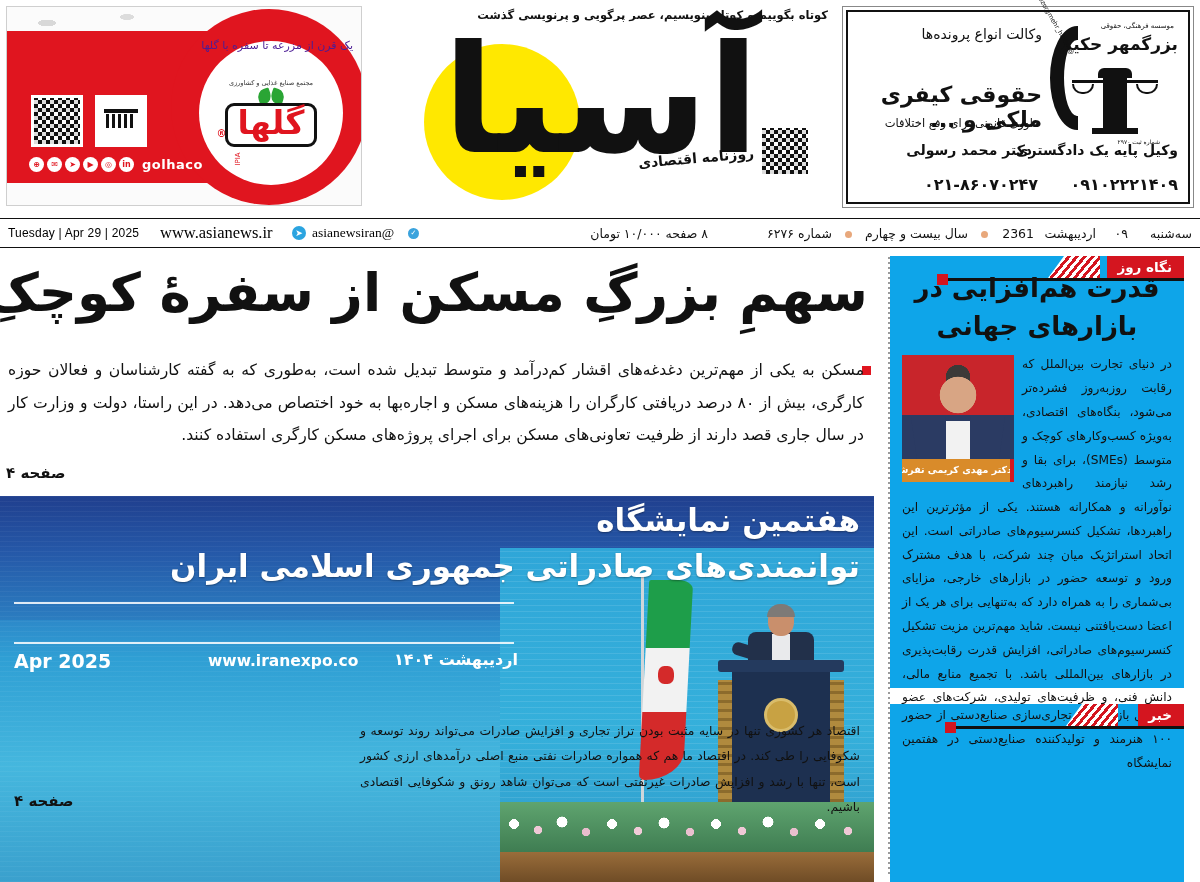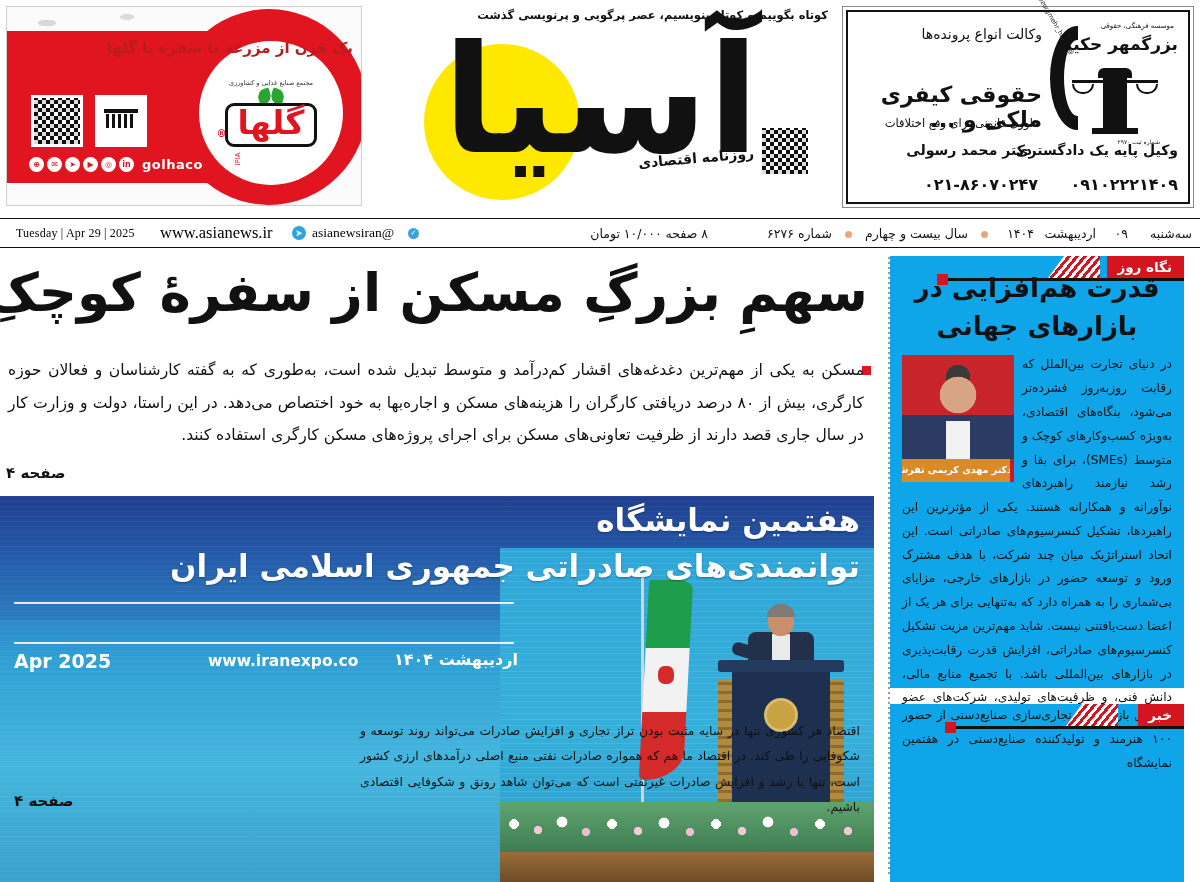--- a/index.html
+++ b/index.html
@@ -54,21 +54,21 @@
   .golha-leaf:after{ right:0; transform:rotate(18deg) scaleX(-1);}
   .golha-word{
     font-size:33px; font-weight:bold; color:#e0151f;
     border:3px solid #111; border-radius:9px; padding:0 10px 5px 10px;
     line-height:1; letter-spacing:-1px;
   }
   .golha-ipia{ position:absolute; left:6px; top:52px; font-size:7px; color:#e0151f; transform:rotate(-90deg);}
   .golha-reg{ position:absolute; left:-8px; bottom:8px; font-size:10px; color:#e0151f; font-weight:bold;}
   .golha-slogan{
     position:absolute; right:8px; top:32px; z-index:4;
-    color:#b91c1c; font-size:15px; font-weight:bold; letter-spacing:.3px;
+    color:#4c1d95; font-size:11px; font-weight:normal; letter-spacing:.3px;
   }
   .golha-qr{
     position:absolute; left:24px; top:88px; width:52px; height:52px; z-index:4;
     background:
       repeating-linear-gradient(90deg,#111 0 4px,#fff 4px 8px),
       repeating-linear-gradient(0deg,#111 0 4px,#fff 4px 8px);
     background-blend-mode: difference; background-color:#fff;
     border:3px solid #fff;
   }
   .golha-unesco{
@@ -157,21 +157,21 @@
   .legal-l5{ position:absolute; right:10px; top:130px; font-size:14px; color:#111; font-weight:bold; }
   .legal-p1{ position:absolute; right:150px; bottom:8px; font-size:16px; color:#111; font-weight:bold; letter-spacing:-.5px;}
   .legal-p2{ position:absolute; right:10px; bottom:8px; font-size:16px; color:#111; font-weight:bold; letter-spacing:-.5px;}
 
   
   .infobar{
     position:absolute; left:0; top:218px; width:1200px; height:30px;
     border-top:1.5px solid #111; border-bottom:1.5px solid #111;
     display:flex; align-items:center; background:#fff;
   }
-  .ib-left{ position:absolute; left:16px; font-size:12px; font-family:Liberation Serif, serif; letter-spacing:.2px;}
+  .ib-left{ position:absolute; left:8px; font-size:12px; font-family:Liberation Sans, sans-serif; letter-spacing:.2px;}
   .ib-site{ position:absolute; left:160px; font-size:16.5px; font-family:"Liberation Serif", serif; }
   .ib-tg{
     position:absolute; left:292px; width:14px; height:14px; border-radius:50%;
     background:#2ba4e0; color:#fff; font-size:9px; display:flex; align-items:center; justify-content:center;
   }
   .ib-handle{ position:absolute; left:312px; font-size:13.5px; font-family:"Liberation Serif", serif; }
   .ib-ver{
     position:absolute; left:408px; width:11px; height:11px; border-radius:50%;
     background:#3aa3dd; color:#fff; font-size:7px; display:flex; align-items:center; justify-content:center;
   }
@@ -413,21 +413,21 @@
   <div class="infobar">
     <div class="ib-left">Tuesday | Apr 29 | 2025</div>
     <div class="ib-site">www.asianews.ir</div>
     <div class="ib-tg">➤</div>
     <div class="ib-handle">@asianewsiran</div>
     <div class="ib-ver">✓</div>
 
     <div class="ib-r" style="right:8px;">سه‌شنبه</div>
     <div class="ib-r" style="right:72px;">۰۹</div>
     <div class="ib-r" style="right:104px;">اردیبهشت</div>
-    <div class="ib-r" style="right:166px;">۱۴۰۴</div>
+    <div class="ib-r" style="right:166px;">2361</div>
     <div class="ib-dot" style="right:212px; top:12px;"></div>
     <div class="ib-r" style="right:232px;">سال بیست و چهارم</div>
     <div class="ib-dot" style="right:348px; top:12px;"></div>
     <div class="ib-r" style="right:368px;">شماره ۶۲۷۶</div>
     <div class="ib-r" style="right:492px;">۸ صفحه ۱۰/۰۰۰ تومان</div>
   </div>
 
   <div class="main">
     <div class="headline">سهمِ بزرگِ مسکن از سفرهٔ کوچکِ کارگران</div>
     <div class="lead-bullet"></div>

